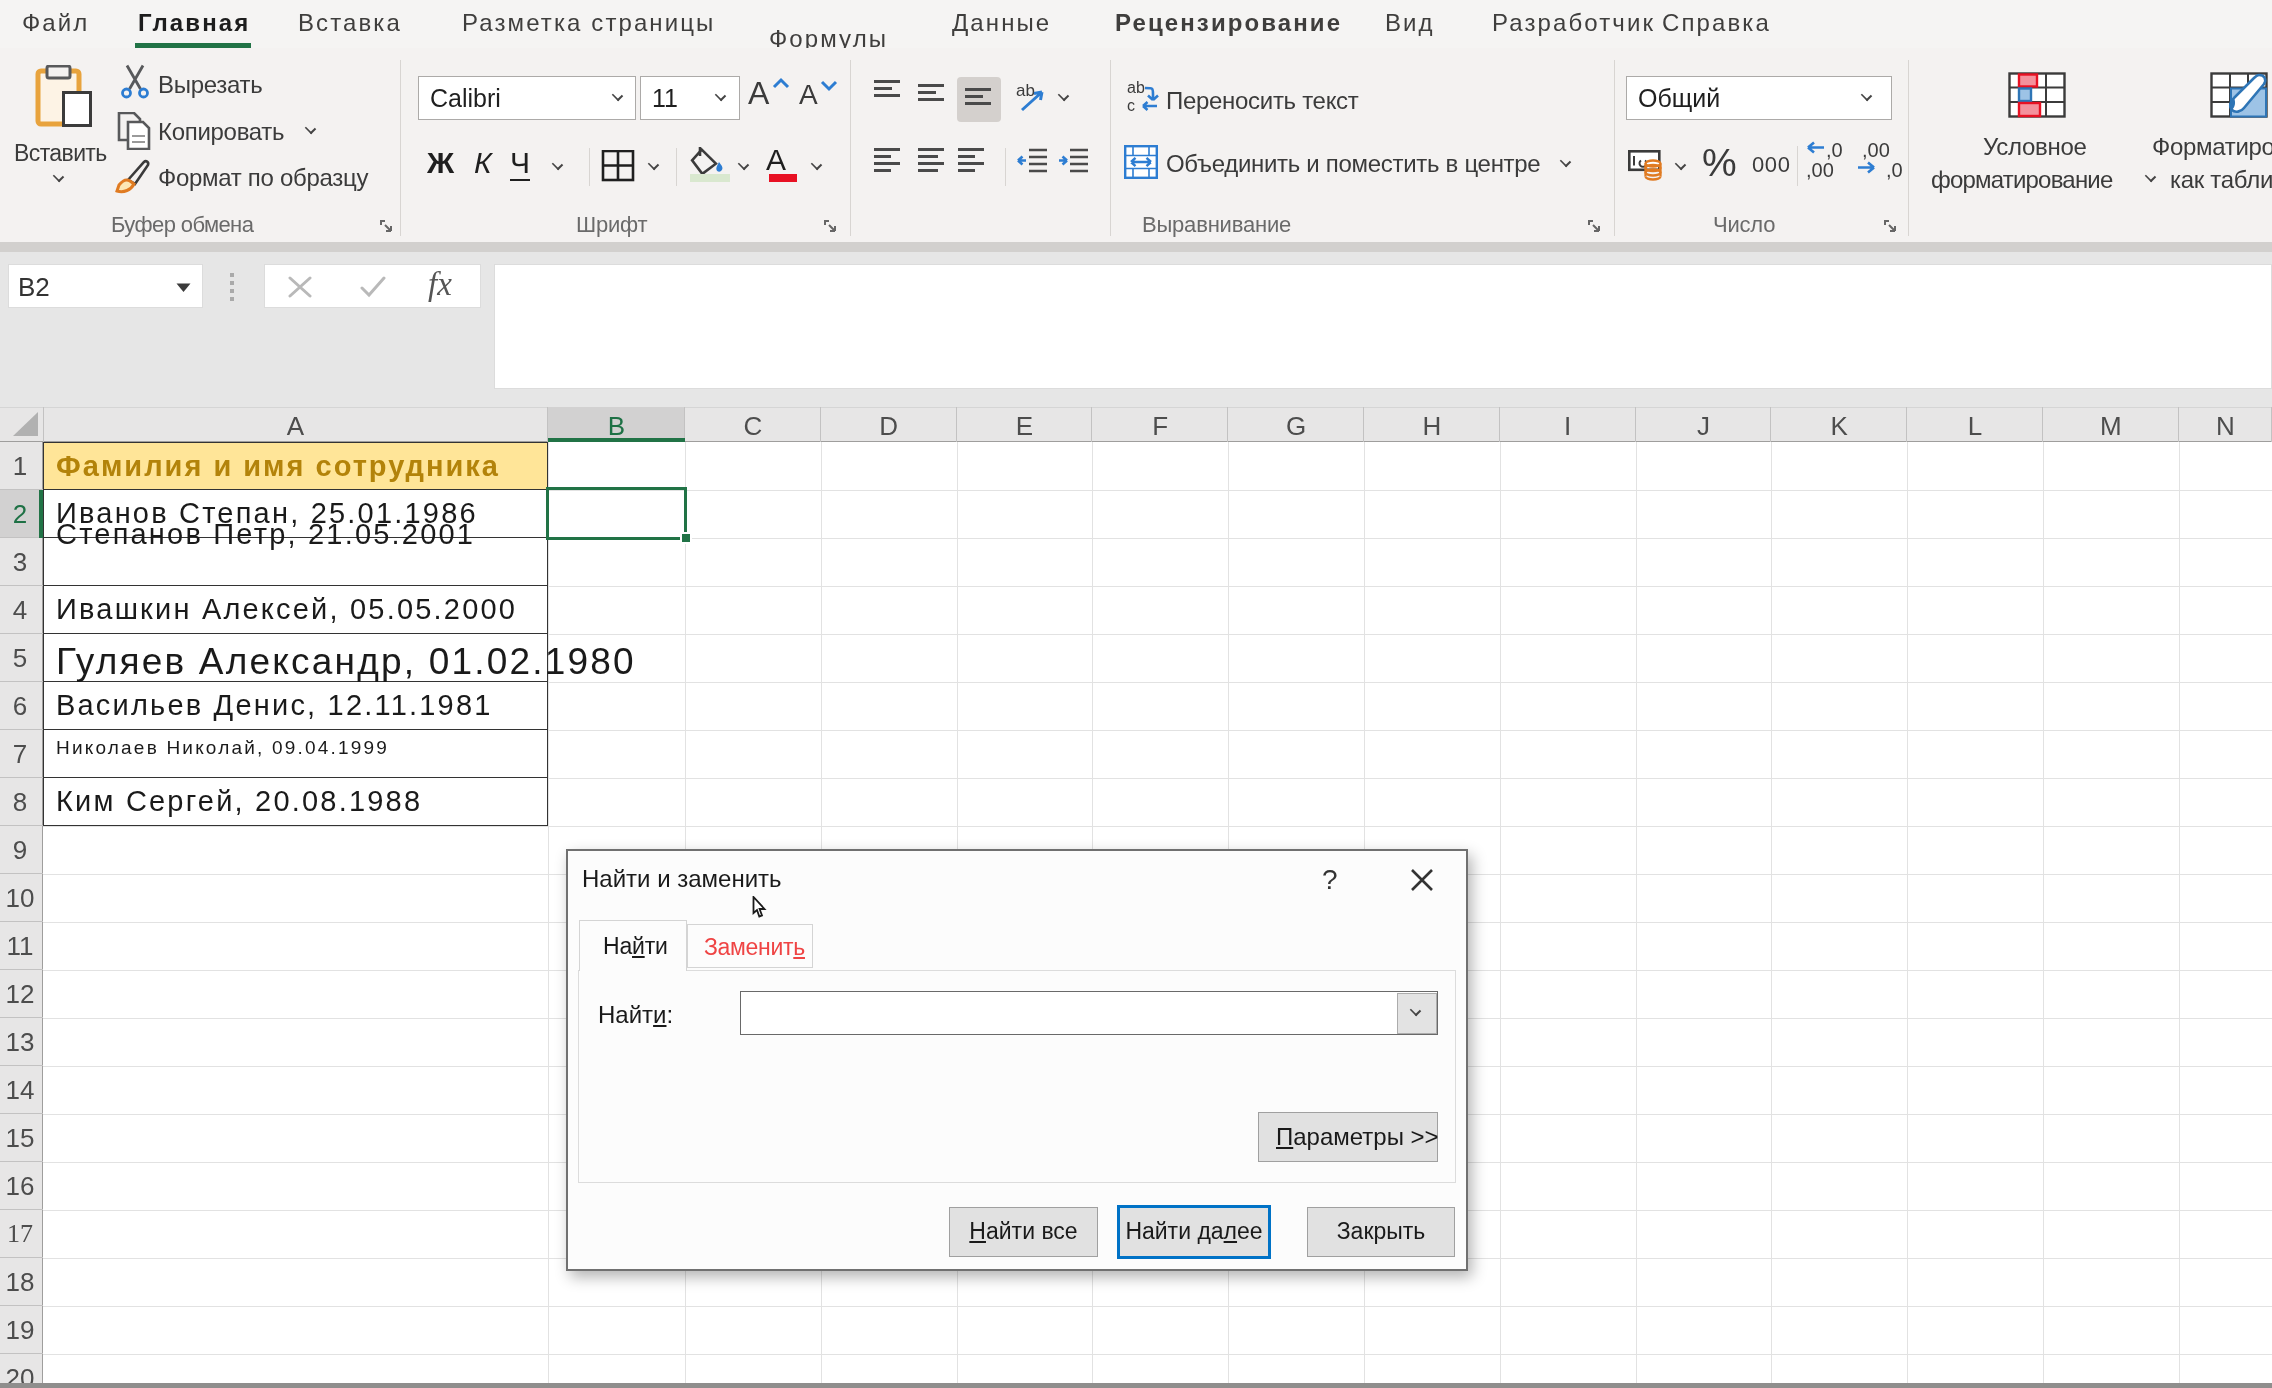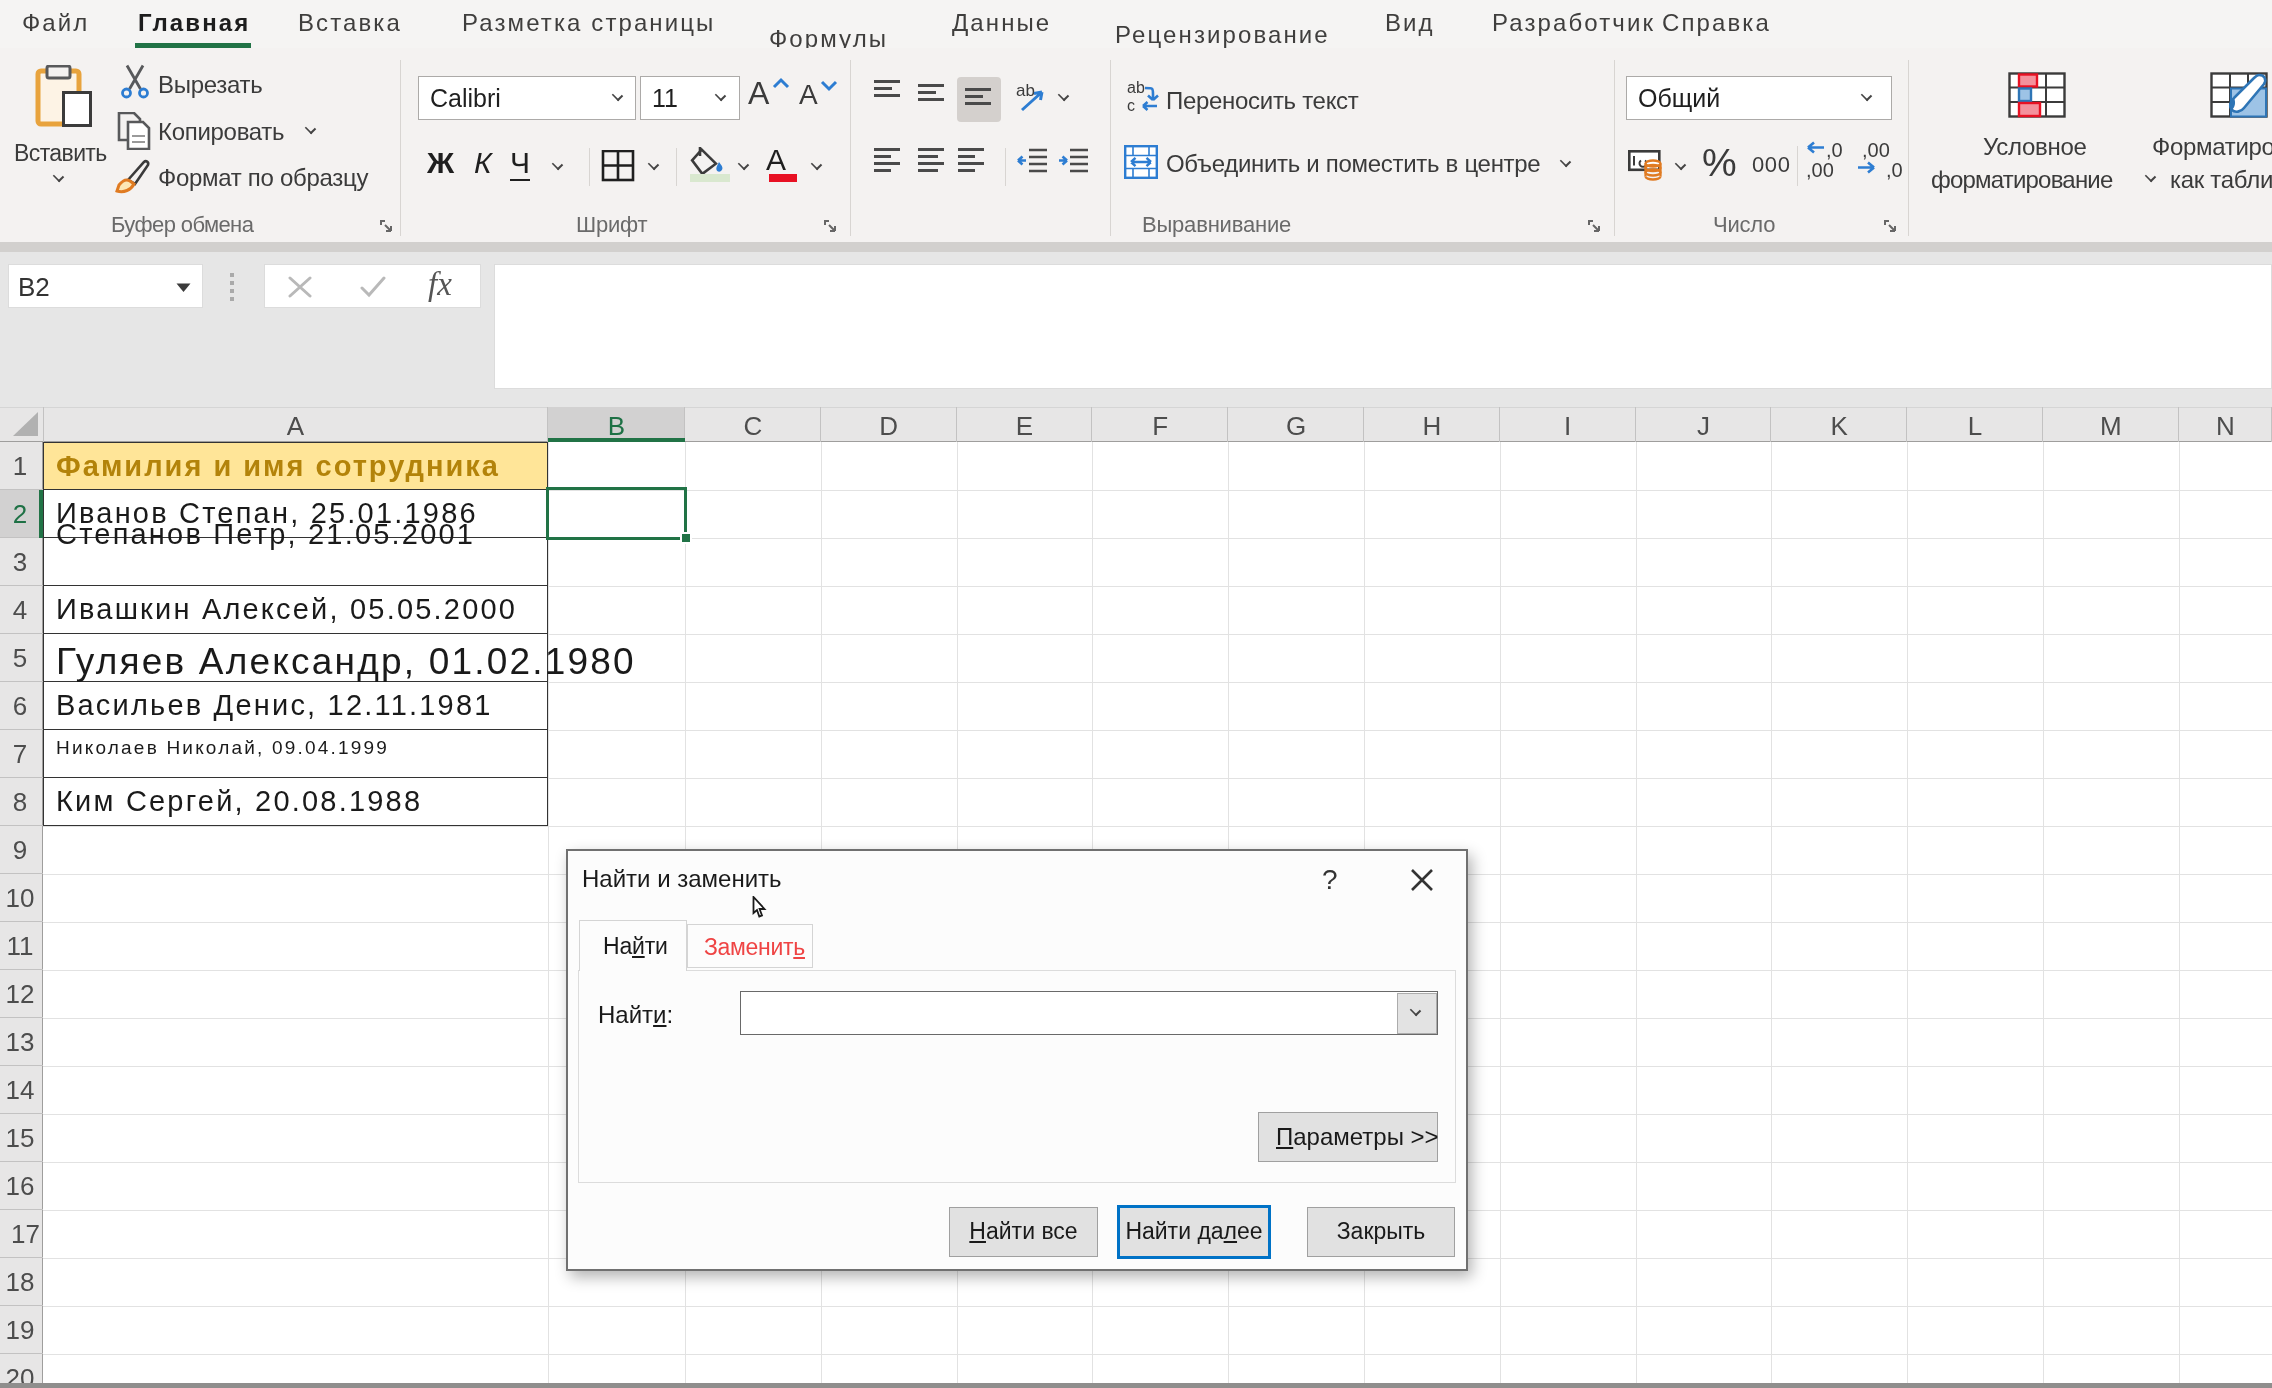--- a/index.html
+++ b/index.html
@@ -11,21 +11,21 @@
 .glh { position:absolute; height:1px; background:#e2e2e2; }
 </style></head>
 <body>
 <div class="abs" style="left:0;top:0;width:2272px;height:48px;background:#f5f4f3;"></div>
 <div class="txt" style="left:22px;top:9px;font-size:24px;color:#3f3e3d;letter-spacing:2.1px;">Файл</div>
 <div class="txt" style="left:138px;top:9px;font-size:24px;color:#1d1d1d;font-weight:700;letter-spacing:2.1px;">Главная</div>
 <div class="txt" style="left:298px;top:9px;font-size:24px;color:#3f3e3d;letter-spacing:2.1px;">Вставка</div>
 <div class="txt" style="left:462px;top:9px;font-size:24px;color:#3f3e3d;letter-spacing:2.1px;">Разметка страницы</div>
 <div class="txt" style="left:769px;top:9px;font-size:24px;color:#3f3e3d;letter-spacing:2.1px;margin-top:16px;">Формулы</div>
 <div class="txt" style="left:952px;top:9px;font-size:24px;color:#3f3e3d;letter-spacing:2.1px;">Данные</div>
-<div class="txt" style="left:1115px;top:21px;font-size:24px;color:#3f3e3d;letter-spacing:2.1px;">Рецензирование</div>
+<div class="txt" style="left:1115px;top:9px;font-size:24px;color:#3f3e3d;letter-spacing:2.1px;font-weight:bold;">Рецензирование</div>
 <div class="txt" style="left:1385px;top:9px;font-size:24px;color:#3f3e3d;letter-spacing:2.1px;">Вид</div>
 <div class="txt" style="left:1492px;top:9px;font-size:24px;color:#3f3e3d;letter-spacing:2.1px;">Разработчик</div>
 <div class="txt" style="left:1662px;top:9px;font-size:24px;color:#3f3e3d;letter-spacing:2.1px;">Справка</div>
 <div class="abs" style="left:135px;top:43px;width:116px;height:5px;background:#217346;"></div>
 <div class="abs" style="left:0;top:48px;width:2272px;height:194px;background:#f4f2f1;"></div>
 <div class="abs" style="left:0px;top:242px;width:2272px;height:10px;background:#d2d0ce;"></div>
 <div class="abs" style="left:0;top:252px;width:2272px;height:155px;background:#e6e6e6;"></div>
 <div class="abs" style="left:400px;top:60px;width:1px;height:176px;background:#d8d5d2;"></div>
 <div class="abs" style="left:850px;top:60px;width:1px;height:176px;background:#d8d5d2;"></div>
 <div class="abs" style="left:1614px;top:60px;width:1px;height:176px;background:#d8d5d2;"></div>
@@ -326,21 +326,21 @@
 <div class="txt" style="left:0;top:978.6px;width:40px;text-align:center;font-size:26px;color:#4d4d4d;">12</div>
 <div class="abs" style="left:0;top:1017.6px;width:43px;height:47.999999999999886px;background:transparent;border-bottom:1px solid #c3c2c2;"></div>
 <div class="txt" style="left:0;top:1026.6px;width:40px;text-align:center;font-size:26px;color:#4d4d4d;">13</div>
 <div class="abs" style="left:0;top:1065.6px;width:43px;height:48.0px;background:transparent;border-bottom:1px solid #c3c2c2;"></div>
 <div class="txt" style="left:0;top:1074.6px;width:40px;text-align:center;font-size:26px;color:#4d4d4d;">14</div>
 <div class="abs" style="left:0;top:1113.6px;width:43px;height:48.0px;background:transparent;border-bottom:1px solid #c3c2c2;"></div>
 <div class="txt" style="left:0;top:1122.6px;width:40px;text-align:center;font-size:26px;color:#4d4d4d;">15</div>
 <div class="abs" style="left:0;top:1161.6px;width:43px;height:48.0px;background:transparent;border-bottom:1px solid #c3c2c2;"></div>
 <div class="txt" style="left:0;top:1170.6px;width:40px;text-align:center;font-size:26px;color:#4d4d4d;">16</div>
 <div class="abs" style="left:0;top:1209.6px;width:43px;height:48.0px;background:transparent;border-bottom:1px solid #c3c2c2;"></div>
-<div class="txt" style="left:0;top:1218.6px;width:40px;text-align:right;font-size:26px;color:#4d4d4d;">17</div>
+<div class="txt" style="left:0;top:1218.6px;width:40px;text-align:center;font-size:26px;color:#4d4d4d;font-family:Liberation Serif, serif;">17</div>
 <div class="abs" style="left:0;top:1257.6px;width:43px;height:48.0px;background:transparent;border-bottom:1px solid #c3c2c2;"></div>
 <div class="txt" style="left:0;top:1266.6px;width:40px;text-align:center;font-size:26px;color:#4d4d4d;">18</div>
 <div class="abs" style="left:0;top:1305.6px;width:43px;height:48.0px;background:transparent;border-bottom:1px solid #c3c2c2;"></div>
 <div class="txt" style="left:0;top:1314.6px;width:40px;text-align:center;font-size:26px;color:#4d4d4d;">19</div>
 <div class="abs" style="left:0;top:1353.6px;width:43px;height:34.40000000000009px;background:transparent;border-bottom:1px solid #c3c2c2;"></div>
 <div class="txt" style="left:0;top:1362.6px;width:40px;text-align:center;font-size:26px;color:#4d4d4d;">20</div>
 <div class="glv" style="left:548.0px;top:441.6px;height:946.4px;"></div>
 <div class="glv" style="left:685.0px;top:441.6px;height:946.4px;"></div>
 <div class="glv" style="left:820.8px;top:441.6px;height:946.4px;"></div>
 <div class="glv" style="left:956.6px;top:441.6px;height:946.4px;"></div>

